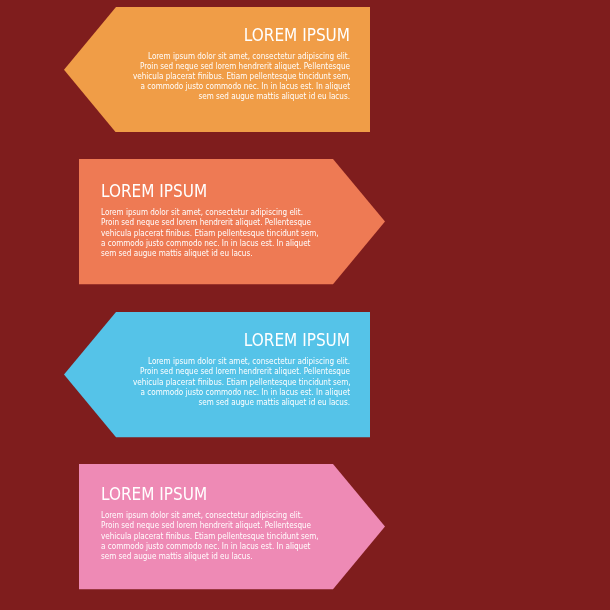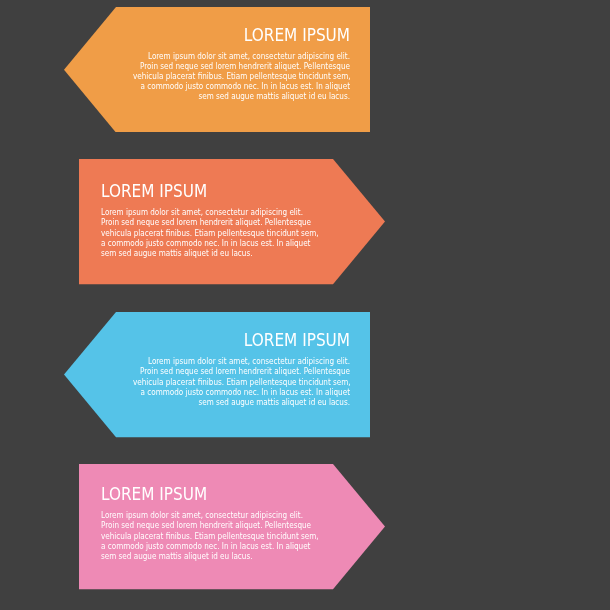--- a/index.html
+++ b/index.html
@@ -22,21 +22,21 @@
   font-weight:400;
 }
 .body{font-size:8.05px;color:#ffffff;padding-top:5px;}
 .body-line{line-height:10.1px;white-space:nowrap;}
 .align-right{text-align:right;}
 .align-left{text-align:left;}
 </style>
 </head>
 <body style="background: rgb(244, 244, 244);">
 
-<div class="stage" style="background: #404040;">
+<div class="stage" style="background: #7f1d1d;">
 
   <div class="banner" style="left:64px;top:6.6px;width:306px;height:125.6px;">
     <svg class="banner-shape" width="100%" height="100%" viewBox="0 0 306 126" preserveAspectRatio="none" shape-rendering="geometricPrecision">
       <polygon points="52,0 306,0 306,126 52,126 0,63" fill="#f09d47"></polygon>
     </svg>
     <div class="content align-right" style="left:69px;top:16px;width:217px;">
       <div class="title">LOREM IPSUM</div>
       <div class="body">
           <div class="body-line">Lorem ipsum dolor sit amet, consectetur adipiscing elit.</div>
           <div class="body-line">Proin sed neque sed lorem hendrerit aliquet. Pellentesque</div>

